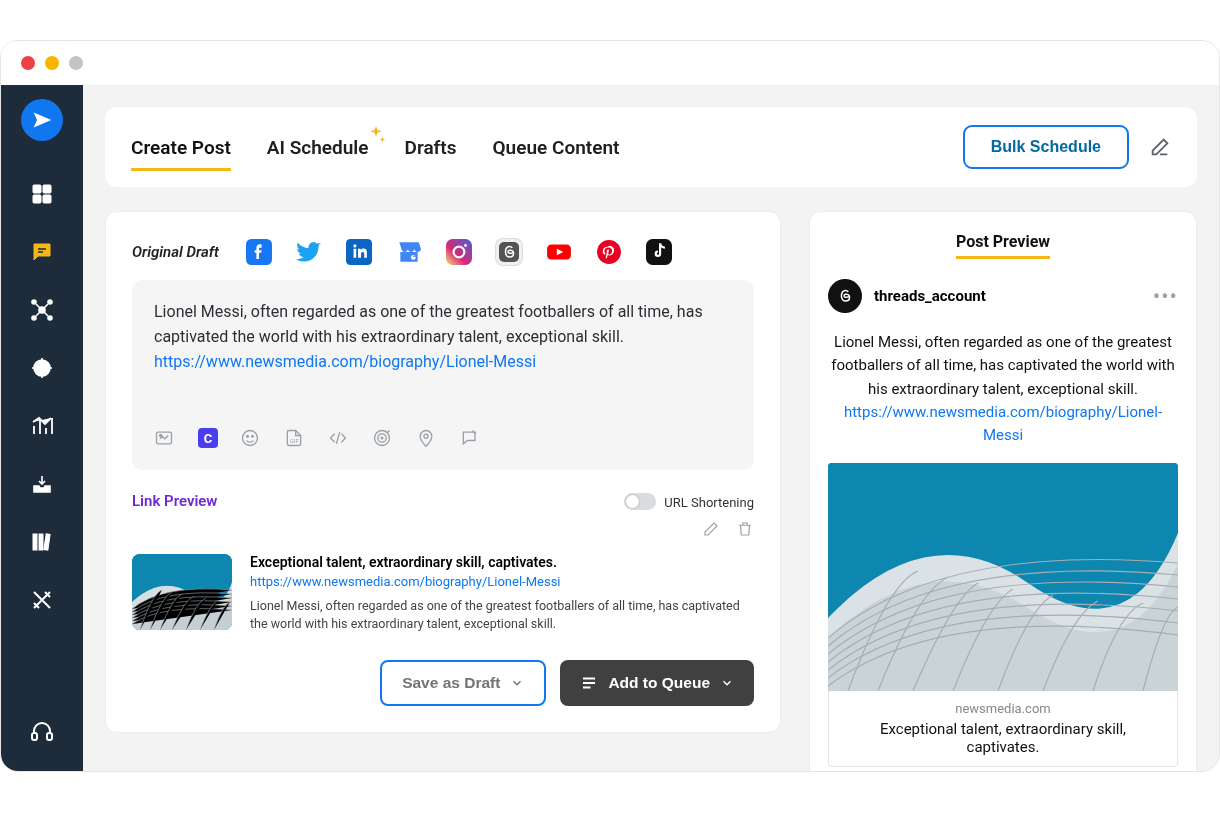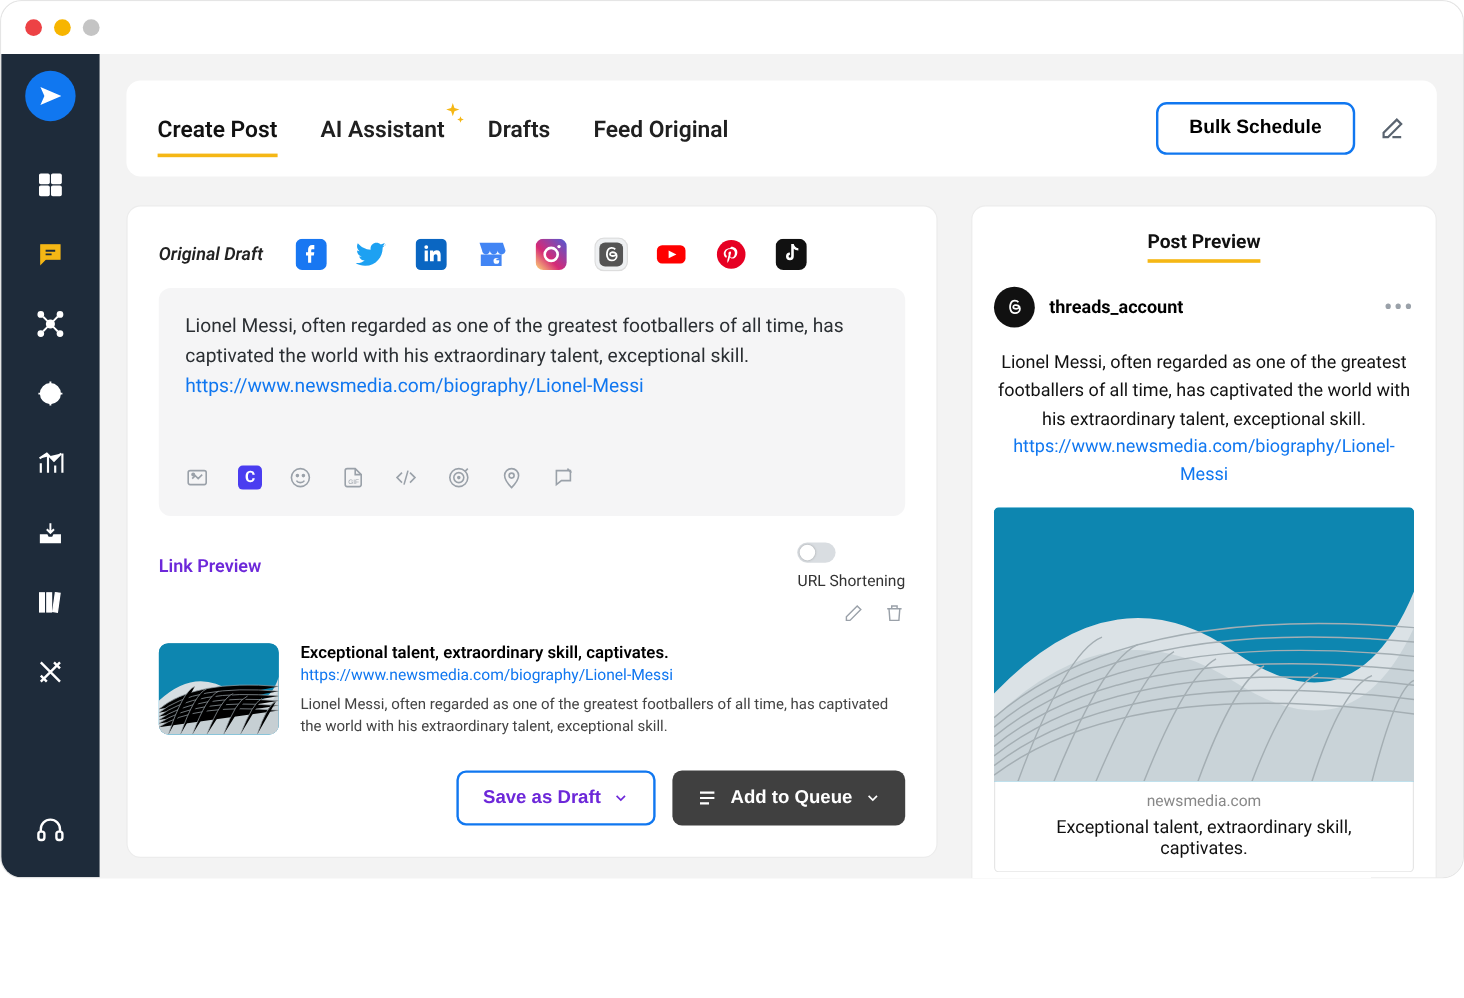--- a/index.html
+++ b/index.html
@@ -1,19 +1,19 @@
 <!DOCTYPE html>
 <html><head>
 <meta charset="utf-8">
 <style>
   * { box-sizing: border-box; margin: 0; padding: 0; }
   body { font-family: -apple-system, BlinkMacSystemFont, "Segoe UI", Roboto, Helvetica, Arial, sans-serif; background: #fff; }
   .browser {
     width: 1220px; height: 732px; border: 1px solid #e5e5e5; border-radius: 18px;
-    overflow: hidden; position: relative; background: #fff;
+    overflow: hidden; position: relative; background: #fff; margin-top: 40px;
   }
   .titlebar {
     height: 44px; display: flex; align-items: center; padding-left: 20px; gap: 10px;
     background: #fff;
   }
   .dot { width: 14px; height: 14px; border-radius: 50%; }
   .dot.red { background: #ed4245; }
   .dot.yellow { background: #f7b500; }
   .dot.gray { background: #c4c4c4; }
 
@@ -53,21 +53,21 @@
   }
   .tab.active { color: #111; }
   .tab.active::after {
     content: ""; position: absolute; left: 0; right: 0; bottom: -12px; height: 3px;
     background: #f5b715;
   }
   .ai-wrap { position: relative; }
   .sparkle { position:absolute; top:-12px; right:-18px; width:22px; height:22px; color:#f5b715; }
   .topcard-right { margin-left: auto; display: flex; align-items: center; gap: 20px; }
   .bulk-btn {
-    border: 2px solid #1077f0; color: #000000; background:#fff; font-weight: 700;
+    border: 2px solid #1077f0; color: #0369a1; background:#fff; font-weight: 700;
     font-size: 16px; padding: 11px 26px; border-radius: 9px; cursor: pointer;
   }
   .compose-icon { width: 22px; height: 22px; color: #5a6470; cursor:pointer; }
 
   .cols { display: flex; gap: 28px; margin-top: 24px; align-items: flex-start; }
 
   .editor-card, .preview-card {
     background: #fff; border-radius: 12px; border: 1px solid #ececec;
   }
   .editor-card { flex: 1; padding: 26px; }
@@ -88,21 +88,21 @@
   .textarea-body a { color:#1077f0; text-decoration:none; }
   .editor-tools { display:flex; gap:22px; margin-top:26px; }
   .etool { width:22px; height:22px; color:#9aa1a9; cursor:pointer; }
   .etool.hi { color:#fff; background:#4a3df0; border-radius:4px; padding:2px; width:20px; height:20px; display:flex; align-items:center; justify-content:center; font-weight:700; font-size:13px;}
   .etool svg { width:20px; height:20px; stroke:#9aa1a9; fill:none; stroke-width:1.6;}
 
   .link-prev { margin-top:22px; }
   .link-prev-head { display:flex; align-items:center; }
   .link-prev-title { font-weight:600; font-size:15px; color:#6d28d9; }
   .lp-spacer { flex:1; }
-  .url-short { display:flex; align-items:flex-start; gap:8px; font-size:13px; color:#333;flex-direction:column;}
+  .url-short { display:flex; align-items:flex-end; gap:8px; font-size:13px; color:#333;}
   .toggle {
     width:32px; height:17px; background:#d9dde1; border-radius:10px; position:relative; cursor:pointer;
   }
   .toggle::after {
     content:""; position:absolute; left:2px; top:2px; width:13px; height:13px;
     background:#fff; border-radius:50%; box-shadow:0 0 2px rgba(0,0,0,.3);
   }
   .lp-actions { display:flex; gap:16px; justify-content:flex-end; margin-top:10px; color:#9aa1a9;}
   .lp-actions svg{width:18px;height:18px;stroke:#9aa1a9;fill:none;stroke-width:1.6;}
 
@@ -115,21 +115,21 @@
   .lp-thumb svg { position:absolute; inset:0; }
   .lp-text h4 { font-size:14px; font-weight:600; margin-bottom:4px;}
   .lp-text a { font-size:13px; color:#1077f0; text-decoration:none; display:block; margin-bottom:8px;}
   .lp-text p { font-size:12.5px; color:#444; line-height:1.4;}
 
   .editor-footer { display:flex; gap:14px; justify-content:flex-end; margin-top:28px;}
   .btn {
     font-size:15.5px; font-weight:600; padding:12px 20px; border-radius:8px; cursor:pointer;
     display:flex; align-items:center; gap:10px;
   }
-  .btn.outline { border:2px solid #1077f0; color:#6d28d9; background:#fff; }
+  .btn.outline { border:2px solid #1077f0; color:#737373; background:#fff; }
   .btn.solid { border:none; color:#fff; background:#404040; }
   .btn svg { width:14px; height:14px; stroke:currentColor; fill:none; stroke-width:2.4;}
   .btn .pre-icon { width:18px; height:18px; }
 
   
   .pv-title { font-weight:700; color:#111; font-size:16px; display:inline-block; position:relative;}
   .pv-title::after { content:""; position:absolute; left:0; right:0; bottom:-8px; height:3px; background:#f5b715;}
   .pv-header { display:flex; align-items:center; gap:12px; margin-top:28px;}
   .pv-avatar {
     width:34px; height:34px; border-radius:50%; background:#111; color:#fff;
@@ -237,27 +237,27 @@
             <rect x="17" y="13" width="5" height="7" rx="2"></rect>
           </svg>
       </div>
     </div>
 
     <div class="main">
 
       <div class="topcard">
         <div class="tab active">Create Post</div>
         <div class="tab ai-wrap">
-          <span>AI Assistant</span>
+          <span>AI Schedule</span>
           <svg class="sparkle" viewBox="0 0 24 24" fill="currentColor">
               <path d="M12 2l1.5 4.5L18 8l-4.5 1.5L12 14l-1.5-4.5L6 8l4.5-1.5zM19 14l.8 2.2L22 17l-2.2.8L19 20l-.8-2.2L16 17l2.2-.8z"></path>
             </svg>
         </div>
         <div class="tab">Drafts</div>
-        <div class="tab">Feed Original</div>
+        <div class="tab">Queue Content</div>
         <div class="topcard-right">
           <button class="bulk-btn">Bulk Schedule</button>
           <svg class="compose-icon" viewBox="0 0 24 24" fill="none" stroke="currentColor" stroke-width="2">
               <path d="M12 20h8M4 20v-4L16 4l4 4L8 20H4z"></path>
             </svg>
         </div>
       </div>
 
       <div class="cols">
 

